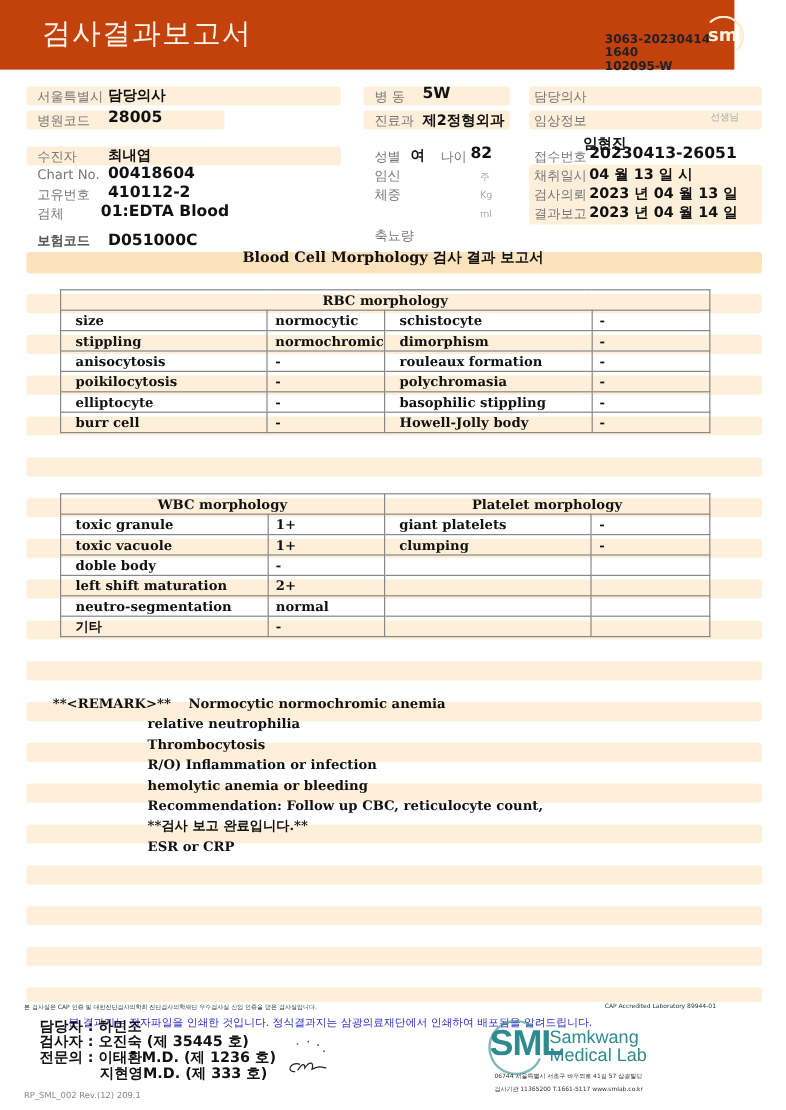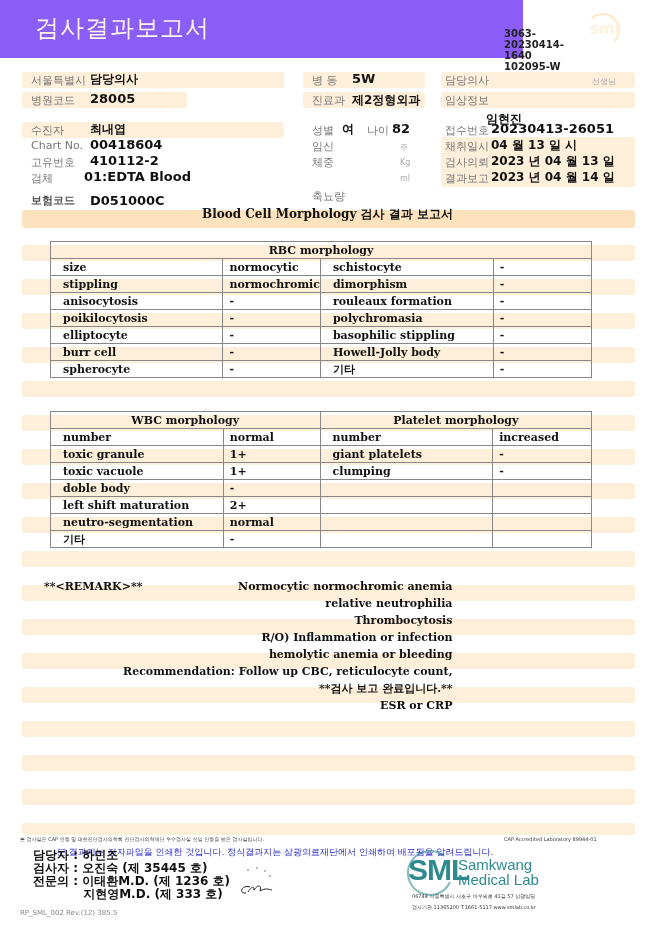--- a/index.html
+++ b/index.html
@@ -1,18 +1,18 @@
 <!DOCTYPE html>
 <html><head>
 <meta charset="utf-8">
 <style>
   html, body { margin:0; padding:0; }
   body { width:655px; height:925px; background:#ffffff; position:relative; overflow:hidden;
          font-family:"DejaVu Sans", sans-serif; color:#111; }
-  .header { position:absolute; left:0; top:0; width:523px; height:58px; background:#8b5cf6; }
+  .header { position:absolute; left:0; top:0; width:612px; height:58px; background:#c2410c; }
   .header .title { position:absolute; left:35px; top:12px; font-size:24px; color:#fff4e6; letter-spacing:1px; }
   .header .ids { position:absolute; left:504px; top:28px; font-size:10px; font-weight:bold; line-height:11px; color:#222; font-family:"DejaVu Sans", sans-serif; }
   .header .logo { position:absolute; left:586px; top:13px; width:30px; height:30px; border:2px solid #ffe9c8; border-radius:50%; border-bottom-color:transparent; border-left-color:transparent; }
   .header .logo-txt { position:absolute; left:590px; top:20px; font-size:15px; font-weight:bold; color:#fff2dd; }
 
   .band { position:absolute; background:#fdefd9; border-radius:3px; }
 
   .lbl { position:absolute; font-size:11px; color:#777; }
   .val { position:absolute; font-size:13px; font-weight:bold; color:#111; }
   .unit { position:absolute; font-size:8px; color:#aaa; }
@@ -82,21 +82,21 @@
 <div class="val" style="left:392px;top:121px;">82</div>
 <div class="lbl" style="left:312px;top:139px;">임신</div>
 <div class="unit" style="left:400px;top:142px;">주</div>
 <div class="lbl" style="left:312px;top:155px;">체중</div>
 <div class="unit" style="left:400px;top:158px;">Kg</div>
 <div class="lbl" style="left:312px;top:189px;">축뇨량</div>
 <div class="unit" style="left:400px;top:174px;">ml</div>
 
 <div class="lbl" style="left:445px;top:73px;">담당의사</div>
 <div class="val" style="left:486px;top:71px;font-size:12px;margin-top:40px;">임현진</div>
-<div class="unit" style="left:592px;top:76px;">선생님</div>
+<div class="unit" style="left:592px;top:92px;">선생님</div>
 <div class="lbl" style="left:445px;top:93px;">임상정보</div>
 
 <div class="lbl" style="left:445px;top:123px;">접수번호</div>
 <div class="val" style="left:491px;top:121px;">20230413-26051</div>
 <div class="lbl" style="left:445px;top:139px;">채취일시</div>
 <div class="val" style="left:491px;top:137px;font-size:12px;">04 월 13 일 시</div>
 <div class="lbl" style="left:445px;top:155px;">검사의뢰</div>
 <div class="val" style="left:491px;top:153px;font-size:12px;">2023 년 04 월 13 일</div>
 <div class="lbl" style="left:445px;top:171px;">결과보고</div>
 <div class="val" style="left:491px;top:169px;font-size:12px;">2023 년 04 월 14 일</div>
@@ -163,48 +163,36 @@
         <td style="padding-left:6px">-</td>
         <td>basophilic stippling</td>
         <td style="padding-left:6px">-</td>
       </tr>
   <tr>
         <td>burr cell</td>
         <td style="padding-left:6px">-</td>
         <td>Howell-Jolly body</td>
         <td style="padding-left:6px">-</td>
       </tr>
-  <tr>
-        <td>spherocyte</td>
-        <td style="padding-left:6px">-</td>
-        <td>기타</td>
-        <td style="padding-left:6px">-</td>
-      </tr>
 </tbody>
   </table>
 
 <table class="morph" style="left:50px;top:411px;width:542px;">
   <colgroup>
       <col style="width:173px">
       <col style="width:97px">
       <col style="width:173px">
       <col style="width:99px">
     </colgroup>
   <tbody>
       <tr>
     <td class="head" colspan="2">WBC morphology</td>
     <td class="head" colspan="2">Platelet morphology</td>
   </tr>
   <tr>
-        <td>number</td>
-        <td style="padding-left:6px">normal</td>
-        <td>number</td>
-        <td style="padding-left:6px">increased</td>
-      </tr>
-  <tr>
         <td>toxic granule</td>
         <td style="padding-left:6px">1+</td>
         <td>giant platelets</td>
         <td style="padding-left:6px">-</td>
       </tr>
   <tr>
         <td>toxic vacuole</td>
         <td style="padding-left:6px">1+</td>
         <td>clumping</td>
         <td style="padding-left:6px">-</td>
@@ -230,21 +218,21 @@
   <tr>
         <td>기타</td>
         <td style="padding-left:6px">-</td>
         <td></td>
         <td style="padding-left:6px"></td>
       </tr>
 </tbody>
   </table>
 
 <div class="remark" style="left:44px;top:578px;">**&lt;REMARK&gt;**</div>
-<div class="remark" style="left:123px;top:578px;text-align:right;">
+<div class="remark" style="left:123px;top:578px;">
   <div style="padding-left:34px">Normocytic normochromic anemia</div>
   <div>relative neutrophilia</div>
   <div>Thrombocytosis</div>
   <div>R/O) Inflammation or infection</div>
   <div>hemolytic anemia  or bleeding</div>
   <div>Recommendation:  Follow up CBC, reticulocyte count,</div>
   <div>**검사  보고  완료입니다.**</div>
   <div>ESR or CRP</div>
 </div>
 
@@ -258,21 +246,21 @@
 <div class="staff" style="top:888px;"><span style="display:inline-block;width:46px"></span><span>           지현영M.D. (제 333 호)</span></div>
 
 <svg class="sig" viewBox="0 0 45 34">
   <path d="M18 25 C10 22, 6 32, 14 31 M16 30 C20 24, 22 24, 22 28 C26 22, 30 23, 28 29 C33 26, 36 27, 40 28" stroke="#222" stroke-width="1" fill="none"></path>
   <circle cx="16" cy="8" r="0.7" fill="#444"></circle>
     <circle cx="25" cy="6" r="0.7" fill="#444"></circle>
     <circle cx="33" cy="9" r="0.7" fill="#444"></circle>
     <circle cx="38" cy="14" r="0.7" fill="#444"></circle>
 </svg>
 
-<div class="rev">RP_SML_002 Rev.(12) 385.5</div>
+<div class="rev">RP_SML_002 Rev.(12) 209.1</div>
 
 <svg style="position:absolute;left:404px;top:848px;width:52px;height:52px;" viewBox="0 0 52 52">
   <path d="M40 8 A22 22 0 1 0 46 34" stroke="#2f8a8f" stroke-width="2" fill="none" opacity="0.6"></path>
 </svg>
 <div class="sml-logo">SML</div>
 <div class="sml-name">
   <div>Samkwang</div>
   <div>Medical Lab</div>
 </div>
 <div class="tiny" style="left:412px;top:893px;font-size:5px;">06744 서울특별시 서초구 바우뫼로 41길 57 삼광빌딩</div>

